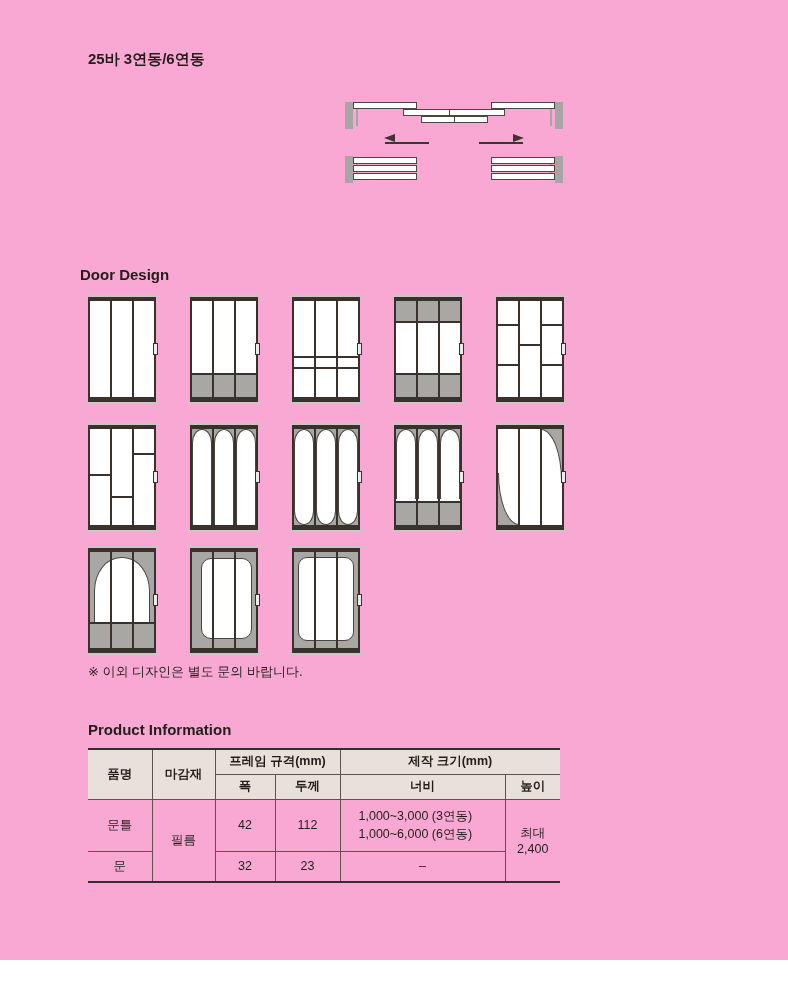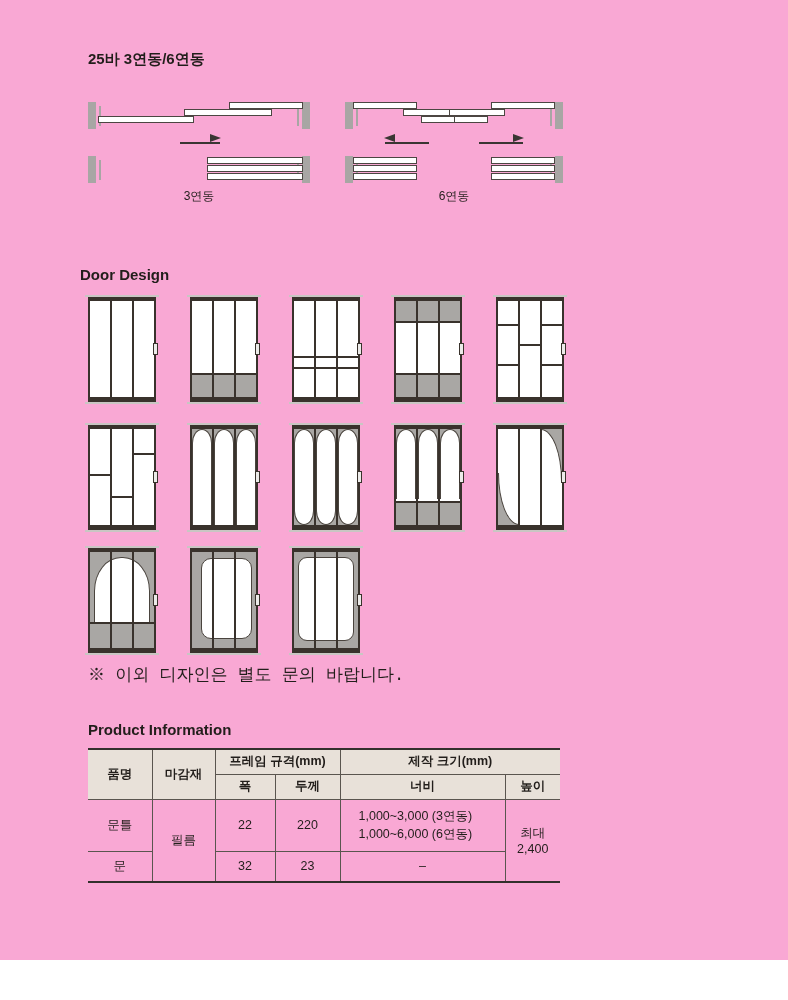--- a/index.html
+++ b/index.html
@@ -53,75 +53,60 @@
   .curve.tr i { border-top-right-radius:100% 100%; border-right:1px solid #4a443e; border-top:1px solid #4a443e; }
   .graybg { position:absolute; inset:0; background:#a9a7a4; z-index:1; }
   .arch-big { position:absolute; left:4px; right:4px; top:5px; bottom:26px; background:#fff;
               border:1px solid #4a443e; border-bottom:none;
               border-radius:27px 27px 0 0 / 34px 34px 0 0; z-index:2; }
   .rail-line { position:absolute; left:0; right:0; bottom:24px; height:2px; background:#39322c; z-index:3; }
   .win { position:absolute; background:#fff; border:1px solid #4a443e; z-index:2; }
   .win.thickL { left:9px; right:4px; top:6px; bottom:9px; border-radius:10px; }
   .win.thin   { left:4px; right:4px; top:5px; bottom:7px; border-radius:9px; }
 
-  .note { position:absolute; left:88px; top:663px; font-size:17px; color:#221e1b;font-family:Liberation Mono, monospace; }
+  .note { position:absolute; left:88px; top:663px; font-size:13px; color:#221e1b; }
 
   
   .spec-table { position:absolute; left:88px; top:748px; width:472px; border-collapse:collapse;
                 border-top:2px solid #33302c; border-bottom:2px solid #33302c; font-size:12.5px; }
   .spec-table th, .spec-table td { border:1px solid #5a554f; text-align:center; vertical-align:middle; }
   .spec-table tr > *:first-child { border-left:none; }
   .spec-table tr > *:last-child  { border-right:none; }
   .spec-table thead th { background:#e8e1d9; font-weight:700; height:25px; }
   .spec-table td { height:31px; }
   .spec-table td.tall { height:52px; }
   .spec-table td.left { text-align:left; padding-left:18px; line-height:1.45;margin-left:48px; }
 </style>
 </head>
 <body>
 
 <div class="page">
 
   <div class="abs h1" style="left:88px; top:50px;">25바 3연동/6연동</div>
 
-  <div class="diagram" style="left:88px; top:100px; width:222px; height:104px;">
-    <span class="post inR" style="left:0; top:2px;"></span>
-    <span class="post inL" style="left:214px; top:2px;"></span>
-    <span class="panel" style="left:10px; top:16px; width:96px;"></span>
-    <span class="panel" style="left:96px; top:9px; width:88px;"></span>
-    <span class="panel" style="left:141px; top:2px; width:74px;"></span>
-    <span class="arrow r" style="left:92px; top:42px; width:40px;"></span>
-    <span class="post inR" style="left:0; top:56px;"></span>
-    <span class="post inL" style="left:214px; top:56px;"></span>
-    <span class="panel" style="left:119px; top:57px; width:96px;"></span>
-    <span class="panel" style="left:119px; top:65px; width:96px;"></span>
-    <span class="panel" style="left:119px; top:73px; width:96px;"></span>
-    <span class="dg-label" style="top:88px;">3연동</span>
-  </div>
 
   <div class="diagram" style="left:345px; top:100px; width:218px; height:104px;">
     <span class="post inR" style="left:0; top:2px;"></span>
     <span class="post inL" style="left:210px; top:2px;"></span>
     <span class="panel" style="left:8px; top:2px; width:64px;"></span>
     <span class="panel" style="left:146px; top:2px; width:64px;"></span>
     <span class="panel" style="left:58px; top:9px; width:56px;"></span>
     <span class="panel" style="left:104px; top:9px; width:56px;"></span>
     <span class="panel" style="left:76px; top:16px; width:34px;"></span>
     <span class="panel" style="left:109px; top:16px; width:34px;"></span>
     <span class="arrow l" style="left:40px; top:42px; width:44px;"></span>
     <span class="arrow r" style="left:134px; top:42px; width:44px;"></span>
     <span class="post inR" style="left:0; top:56px;"></span>
     <span class="post inL" style="left:210px; top:56px;"></span>
     <span class="panel" style="left:8px; top:57px; width:64px;"></span>
     <span class="panel" style="left:8px; top:65px; width:64px;"></span>
     <span class="panel" style="left:8px; top:73px; width:64px;"></span>
     <span class="panel" style="left:146px; top:57px; width:64px;"></span>
     <span class="panel" style="left:146px; top:65px; width:64px;"></span>
     <span class="panel" style="left:146px; top:73px; width:64px;"></span>
-    <span class="dg-label" style="top:88px;">6연동</span>
   </div>
 
   <div class="abs h1" style="left:80px; top:266px;">Door Design</div>
 
   <div class="door-row" style="top:297px;">
     <div class="door">
       <span class="m m1"></span>
         <span class="m m2"></span>
       <span class="handle"></span>
     </div>
@@ -271,22 +256,22 @@
         <th>폭</th>
         <th>두께</th>
         <th>너비</th>
         <th>높이</th>
       </tr>
     </thead>
     <tbody>
       <tr>
         <td class="tall">문틀</td>
         <td rowspan="2">필름</td>
-        <td>22</td>
-        <td>220</td>
+        <td>42</td>
+        <td>112</td>
         <td class="left">
           <div>1,000~3,000 (3연동)</div>
           <div>1,000~6,000 (6연동)</div>
         </td>
         <td rowspan="2">
           <div>최대</div>
           <div>2,400</div>
         </td>
       </tr>
       <tr>

